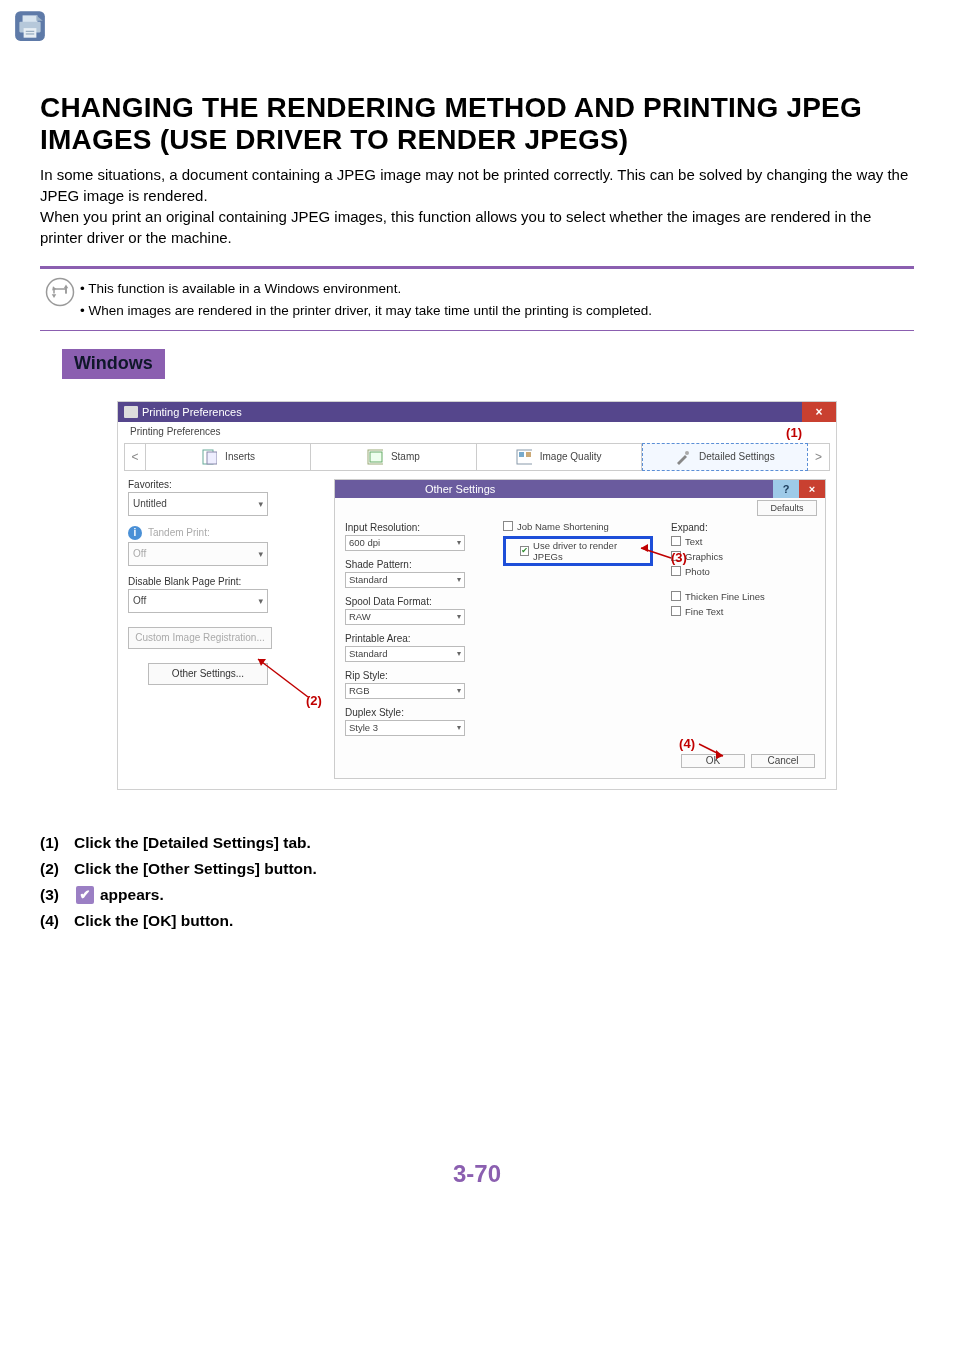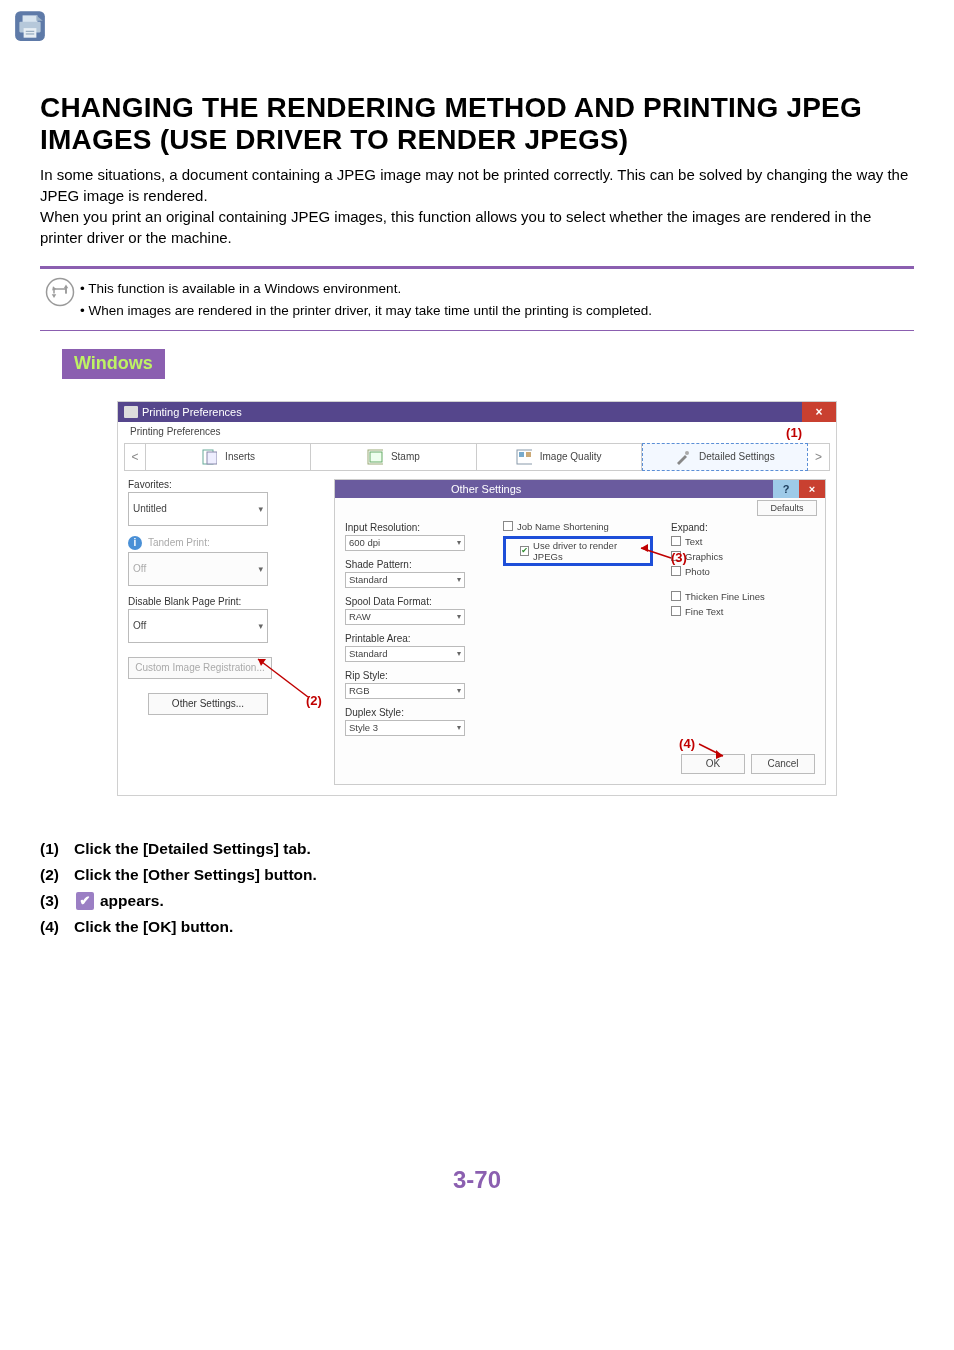--- a/index.html
+++ b/index.html
@@ -72,21 +72,21 @@
     font-size: 13.5px;
     line-height: 1.6;
     color: #000;
     padding-top: 1px;
   }
 
   
   .os-label {
     display: inline-block;
     background: #8b5fb0;
-    color: #bef264;
+    color: #0f172a;
     font-weight: bold;
     font-size: 18px;
     padding: 4px 12px 5px;
     margin: 6px 0 14px 22px;
   }
 
   
   .dialog-wrap {
     width: 720px;
     margin: 8px auto 24px;
@@ -167,21 +167,21 @@
     display: flex;
     padding: 8px 10px 10px 10px;
     position: relative;
   }
   .col-left { width: 200px; flex-shrink: 0; }
   .col-right { flex: 1; position: relative; }
 
   .lbl { font-size: 10px; color:#333; margin-bottom:2px; }
   .sel-box {
     width: 140px;
-    height: 34px;
+    height: 24px;
     border: 1px solid #bbb;
     padding: 0 4px;
     font-size: 10px;
     display:flex; align-items:center; justify-content:space-between;
     background:#fff;
     margin-bottom:10px;
   }
   .sel-box.dis { color:#aaa; background:#fcfcfc;}
   .sel-box .chev { color:#666; font-size:9px;}
   .info-row { display:flex; align-items:center; gap:6px; margin-top:6px; margin-bottom:2px;}
@@ -207,21 +207,21 @@
     border: 1px solid #ccc;
     background: #fdfdfd;
     margin-left: 6px;
     position: relative;
   }
   .panel-title {
     background: #6a5b9e;
     color: #fff;
     height: 18px;
     display:flex; align-items:center; justify-content:space-between;
-    padding-left: 116px;
+    padding-left: 90px;
     font-size: 11px;
   }
   .panel-title .right-btns { display:flex; }
   .pt-btn {
     width: 26px; height: 18px; display:flex; align-items:center; justify-content:center;
     font-size: 11px; font-weight:bold;
   }
   .pt-help { background:#9ecae8; color:#1a3a5a; }
   .pt-close { background:#c94030; color:#fff; }
   .panel-inner {
@@ -251,21 +251,21 @@
     position:absolute; top:2px; right:8px;
     width:60px; height:16px; border:1px solid #bbb;
     font-size:9px; display:flex; align-items:center; justify-content:center;
     background:#fafafa;
   }
   .panel-footer {
     display:flex; justify-content:flex-end; gap:6px;
     padding: 6px 10px 10px;
   }
   .panel-footer .btn {
-    width:64px; height:20px; border:1px solid #bbb;
+    width:64px; height:14px; border:1px solid #bbb;
     font-size:10px; display:flex; align-items:center; justify-content:center;
     background:#fafafa;
   }
 
   
   .callout {
     position:absolute;
     color:#c00000;
     font-weight:bold;
     font-size:13px;

